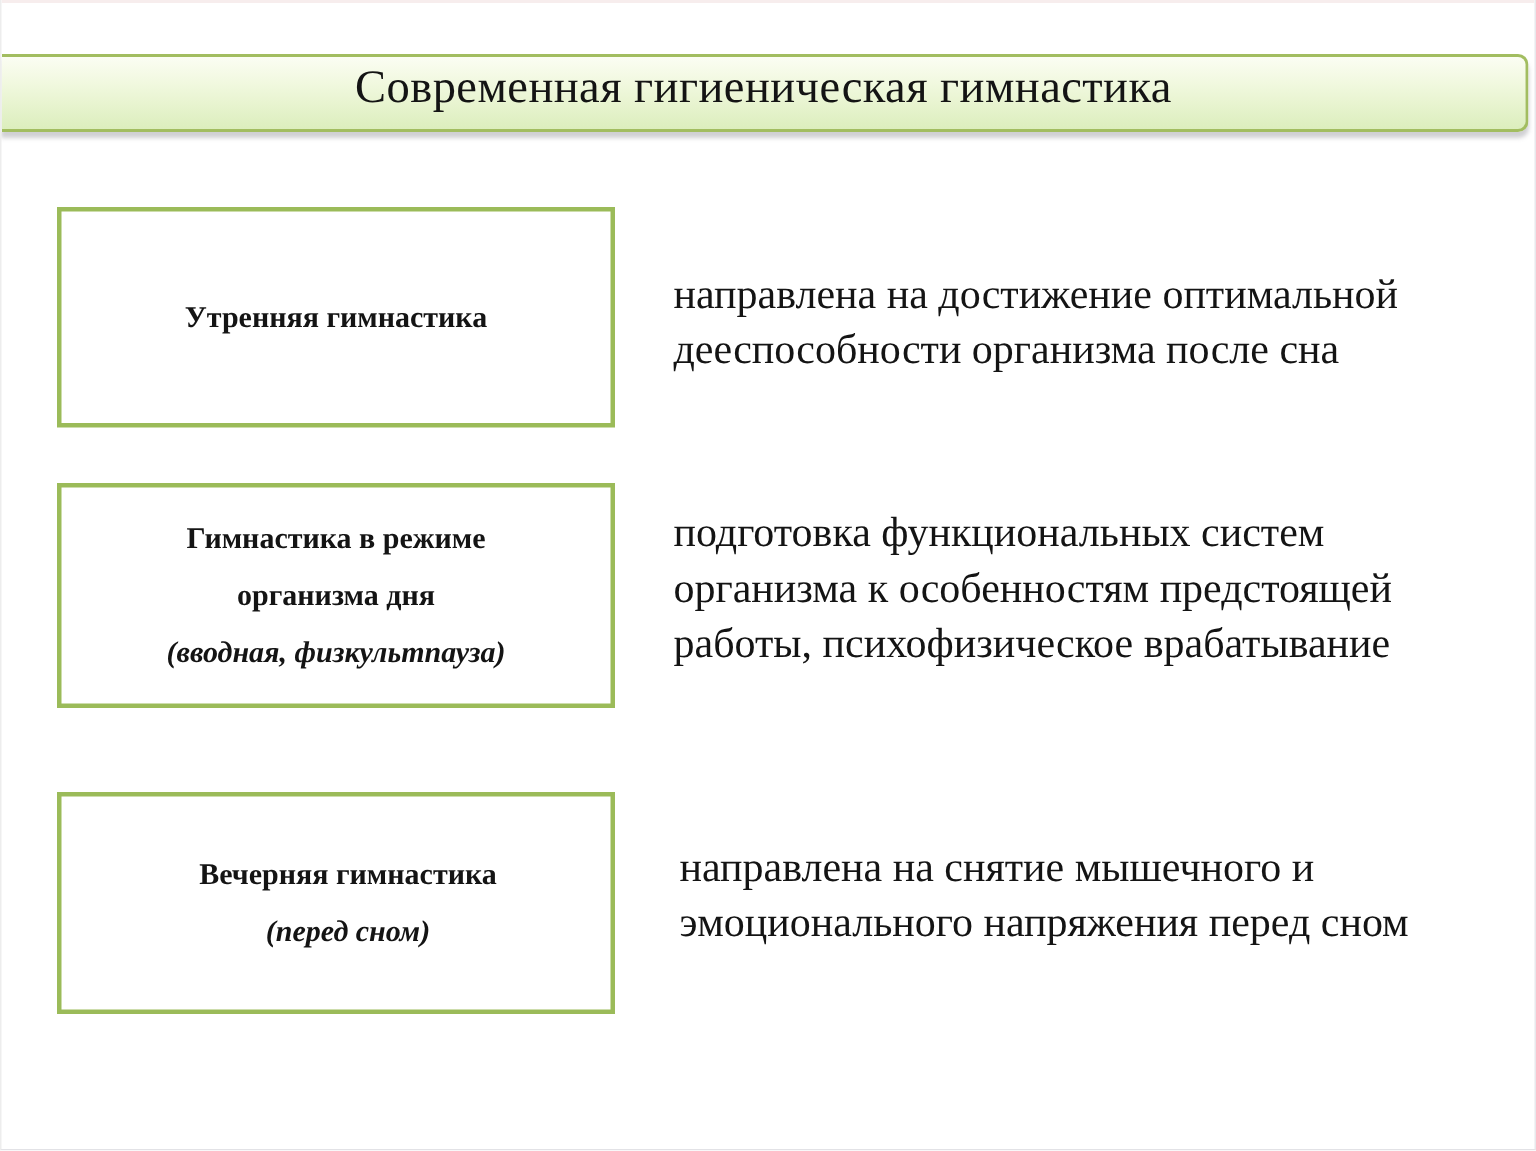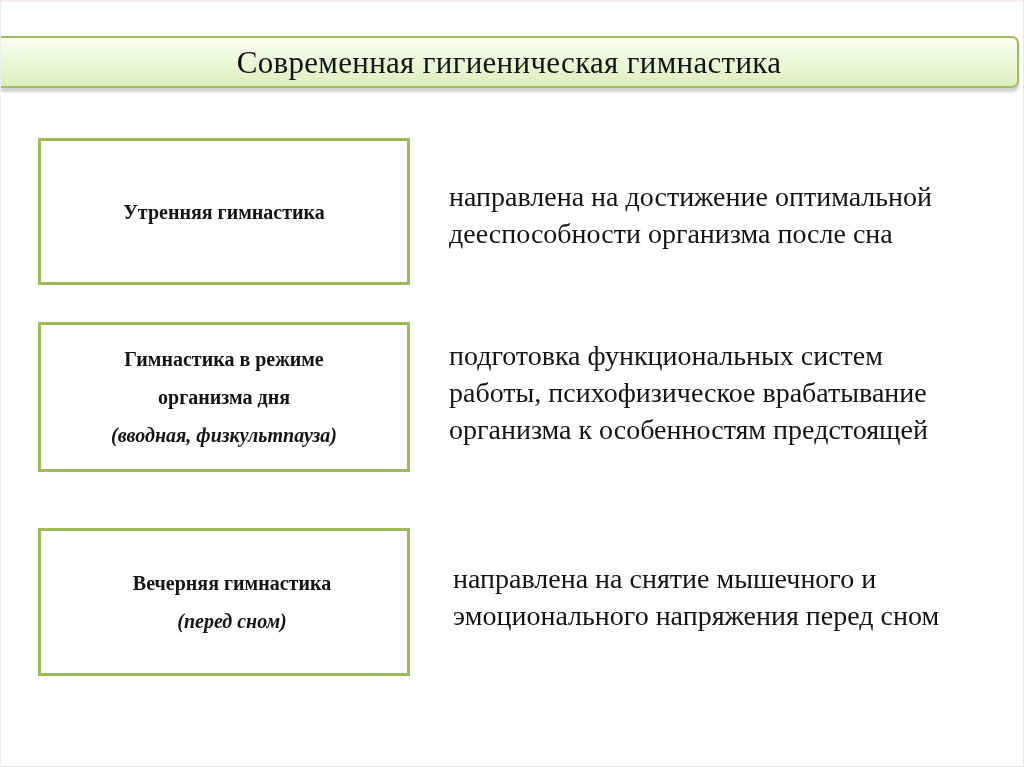--- a/index.html
+++ b/index.html
@@ -29,21 +29,20 @@
     width: 1018px;
     height: 52px;
     box-sizing: border-box;
     background: linear-gradient(180deg, #fbfdf3 0%, #f0f8dd 40%, #dceebd 100%);
     border-top: 2px solid #a2bd60;
     border-bottom: 2px solid #a2bd60;
     border-right: 2px solid #a2bd60;
     border-radius: 0 7px 7px 0;
     box-shadow: 0 4px 3px rgba(120,120,130,0.35);
     display: flex;
-    align-items: center;
     justify-content: center;
   }
   .title-text {
     font-size: 31px;
     letter-spacing: 0.3px;
     padding-top: 2px;
     white-space: nowrap;
   }
   .term-box {
     position: absolute;
@@ -95,22 +94,22 @@
     <div class="line">дееспособности организма после сна</div>
   </div>
 
   <div class="term-box box-2">
     <div class="line">Гимнастика в режиме</div>
     <div class="line">организма дня</div>
     <div class="line paren">(вводная, физкультпауза)</div>
   </div>
   <div class="desc desc-2">
     <div class="line">подготовка функциональных систем</div>
+    <div class="line">организма к особенностям предстоящей</div>
     <div class="line">работы, психофизическое врабатывание</div>
-    <div class="line">организма к особенностям предстоящей</div>
   </div>
 
   <div class="term-box box-3">
     <div class="line">Вечерняя гимнастика</div>
     <div class="line paren">(перед сном)</div>
   </div>
   <div class="desc desc-3">
     <div class="line">направлена на снятие мышечного и</div>
     <div class="line">эмоционального напряжения перед сном</div>
   </div>

